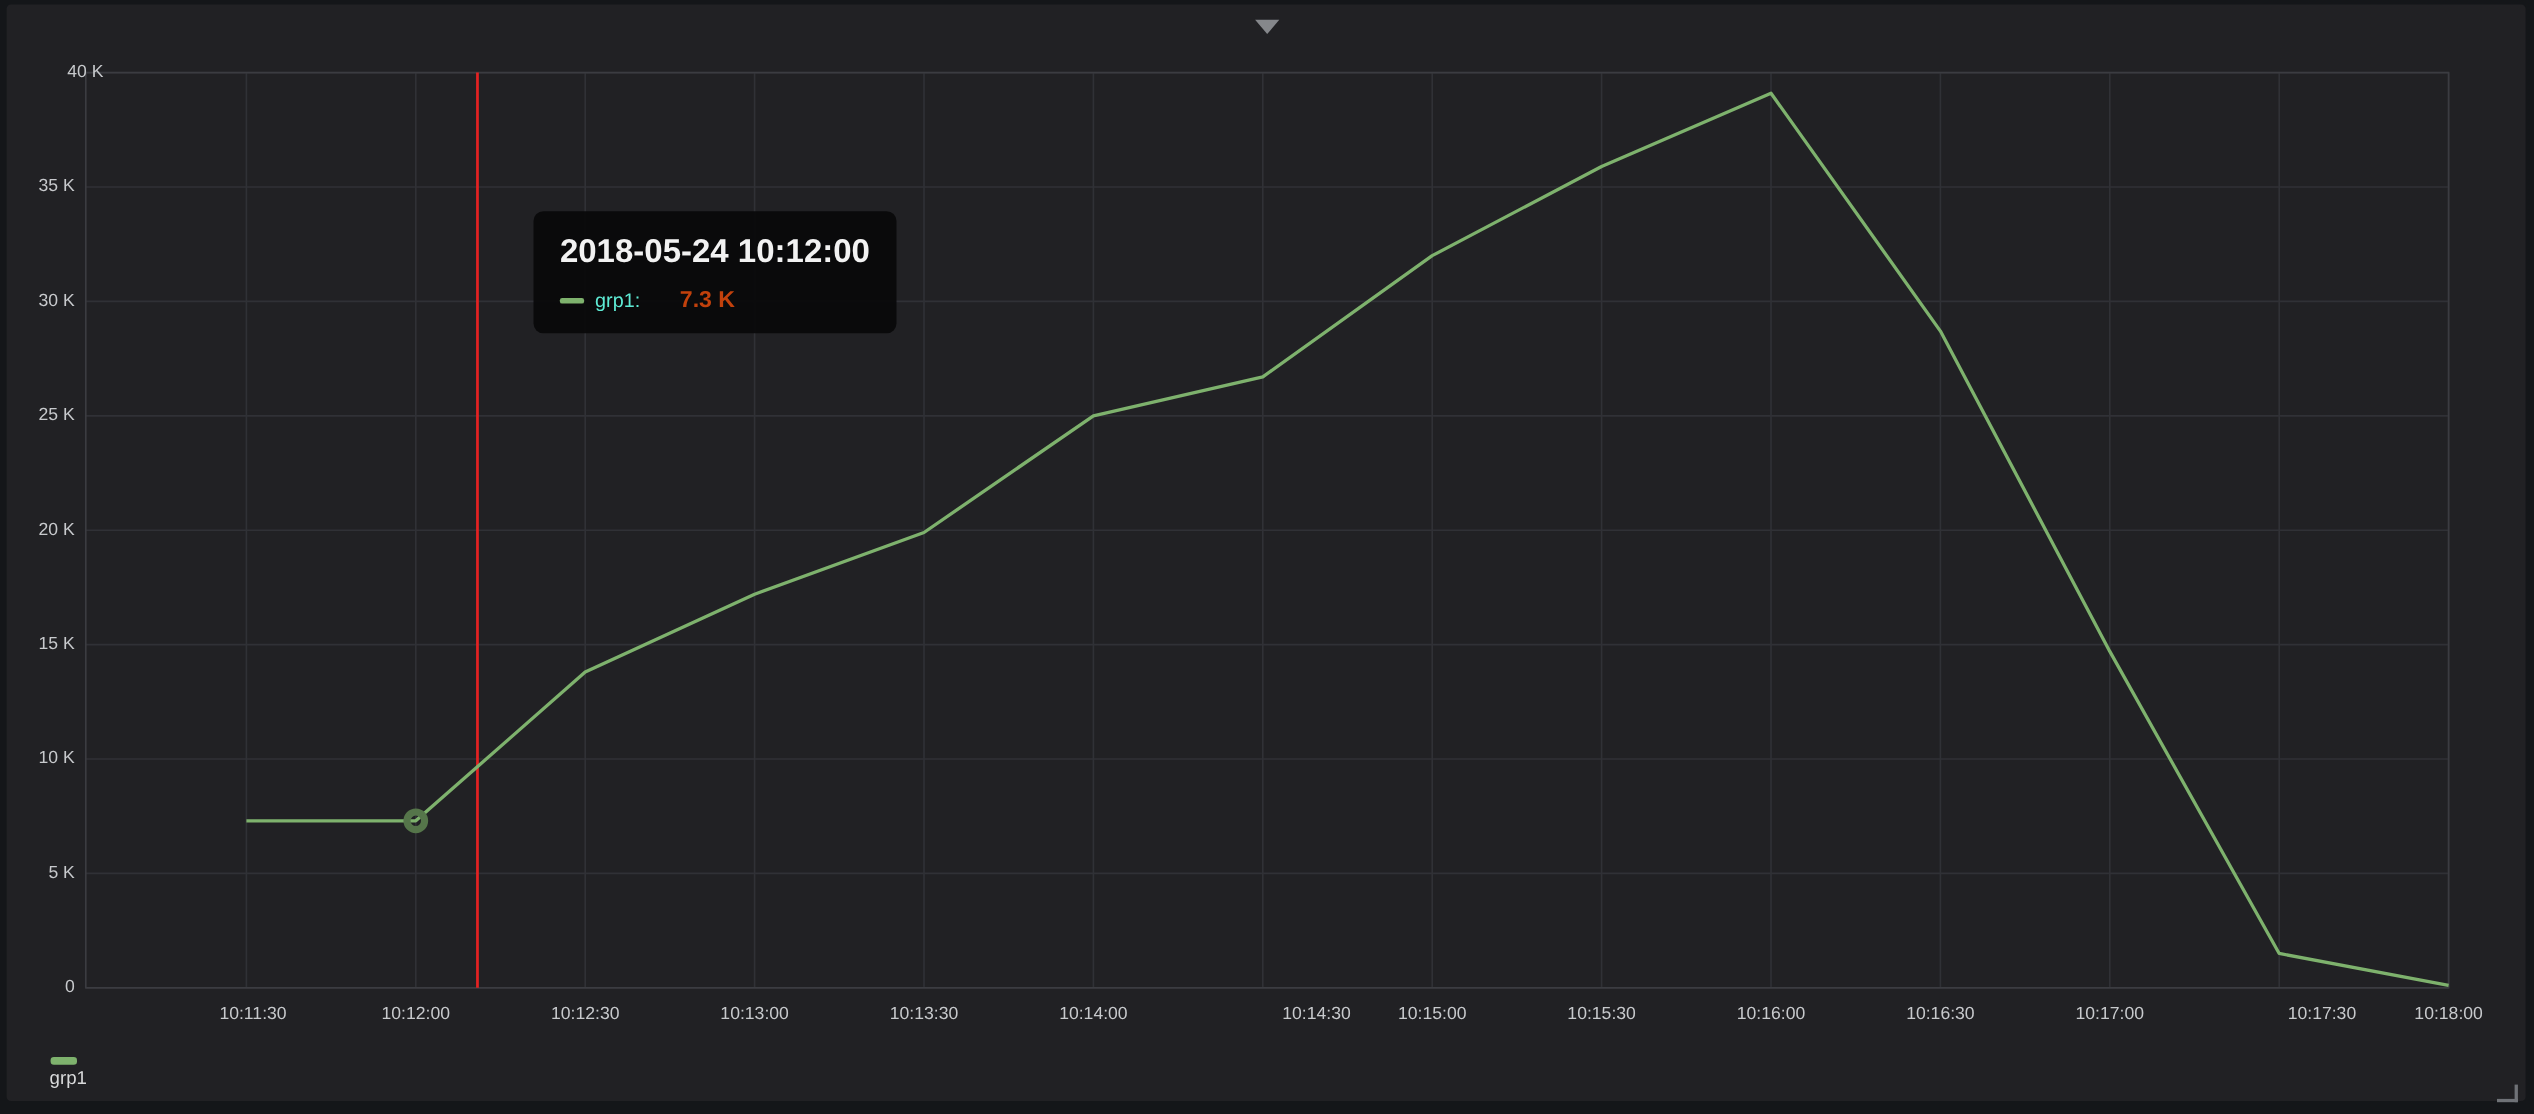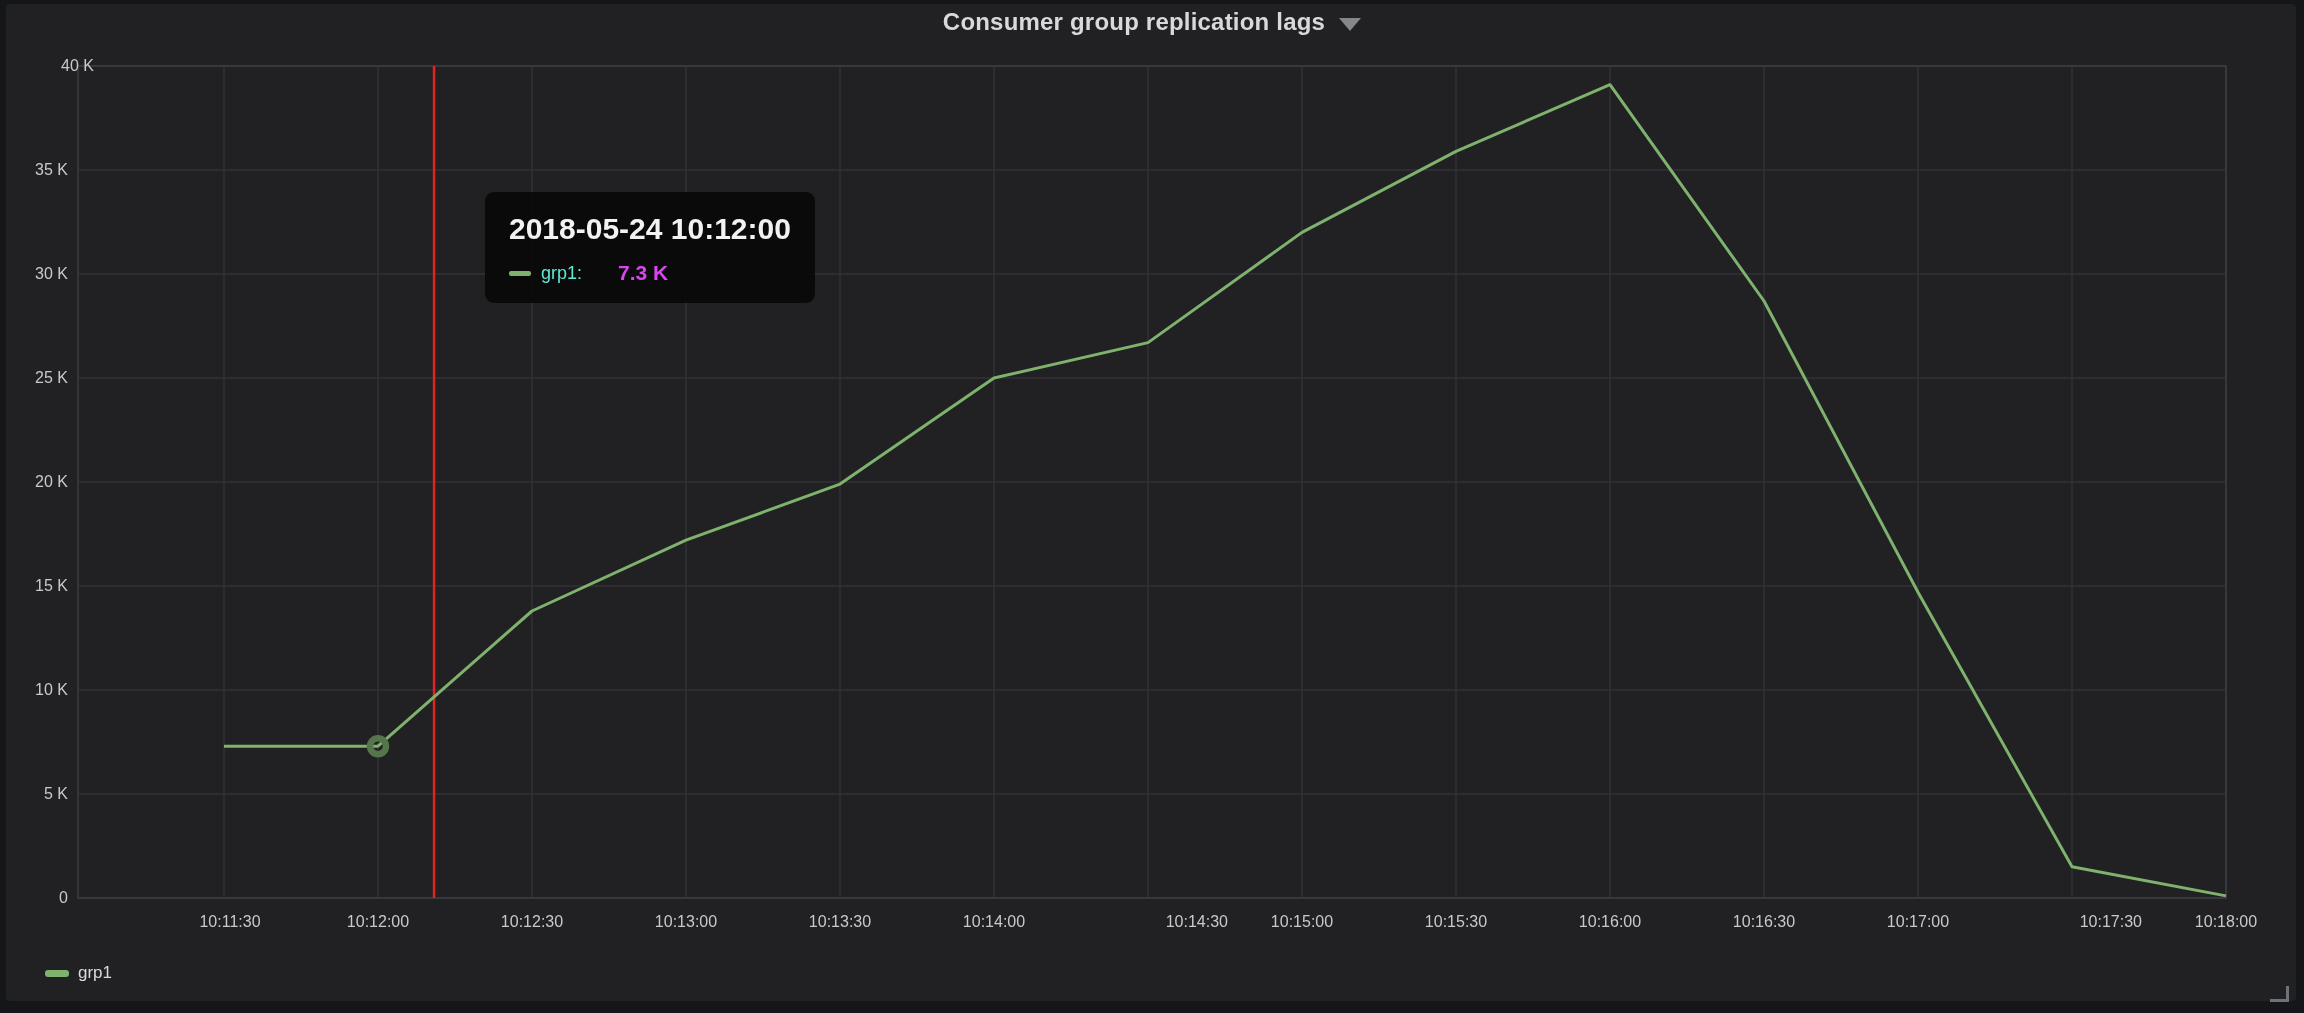--- a/index.html
+++ b/index.html
@@ -43,43 +43,42 @@
   .tooltip-header{
     color:#f2f2f2;font-size:30px;font-weight:bold;margin-bottom:15px;
     white-space:nowrap;
   }
   .tooltip-row{display:flex;align-items:center;white-space:nowrap;}
   .series-dash{
     display:inline-block;width:22px;height:5px;border-radius:2px;
     background:#7eb26d;margin-right:10px;flex:none;
   }
   .tooltip-series{color:#5eead4;font-size:18px;margin-right:36px;}
-  .tooltip-value{color:#d946ef;font-size:21px;font-weight:bold;}
+  .tooltip-value{color:#c2410c;font-size:21px;font-weight:bold;}
   .legend{
     position:absolute;left:45px;top:961px;display:flex;align-items:center;
-    z-index:3;cursor:pointer;
+    z-index:3;cursor:pointer;flex-direction:column;
   }
   .legend-dash{
     display:inline-block;width:24px;height:7px;border-radius:3px;
     background:#7eb26d;margin-right:9px;
   }
   .legend-label{color:#d8d9da;font-size:17px;line-height:24px;}
   .resize-handle{
     position:absolute;left:2270px;top:986px;width:16px;height:13px;
     border-right:3px solid #6f7277;border-bottom:3px solid #6f7277;
     cursor:nwse-resize;z-index:3;
   }
 </style>
 </head>
 <body>
 
 <div class="panel"></div>
 
 <div class="title-bar">
-  <span class="panel-title">Consumer group replication lags</span>
   <span class="caret-down"></span>
 </div>
 
 <svg class="chart" width="2304" height="1013" viewBox="0 0 2304 1013">
     <g>
       <line x1="78" y1="898" x2="2226" y2="898" stroke="#303136" stroke-width="1.5"></line>
       <line x1="78" y1="794" x2="2226" y2="794" stroke="#303136" stroke-width="1.5"></line>
       <line x1="78" y1="690" x2="2226" y2="690" stroke="#303136" stroke-width="1.5"></line>
       <line x1="78" y1="586" x2="2226" y2="586" stroke="#303136" stroke-width="1.5"></line>
       <line x1="78" y1="482" x2="2226" y2="482" stroke="#303136" stroke-width="1.5"></line>

